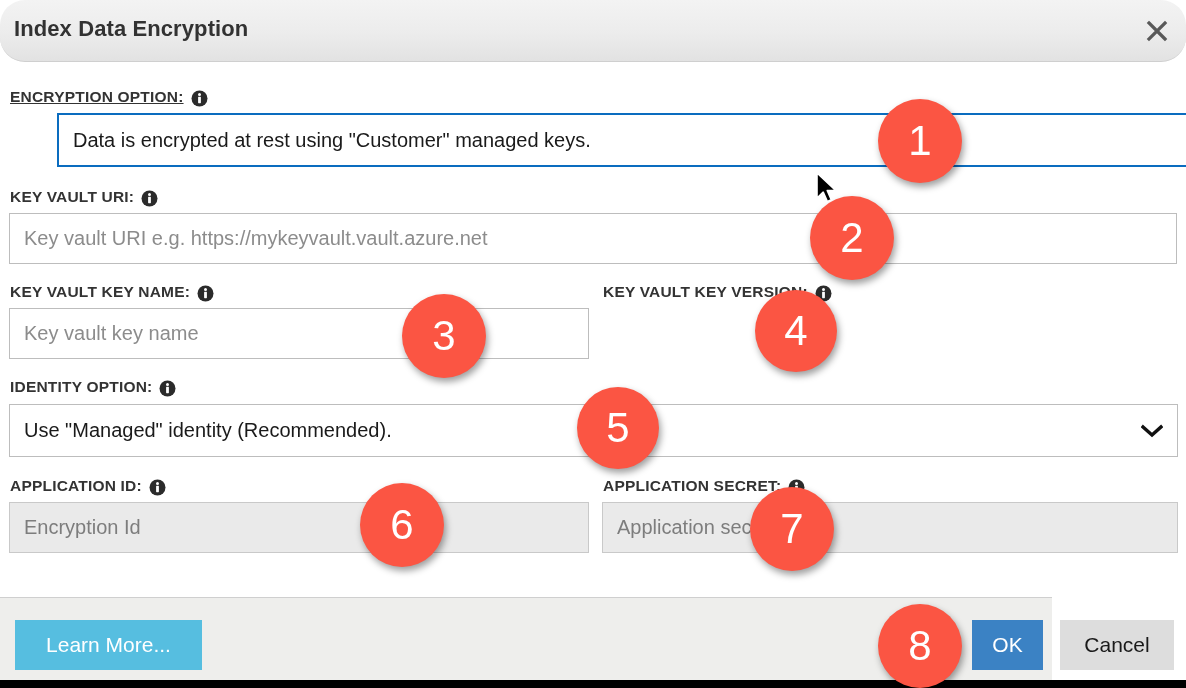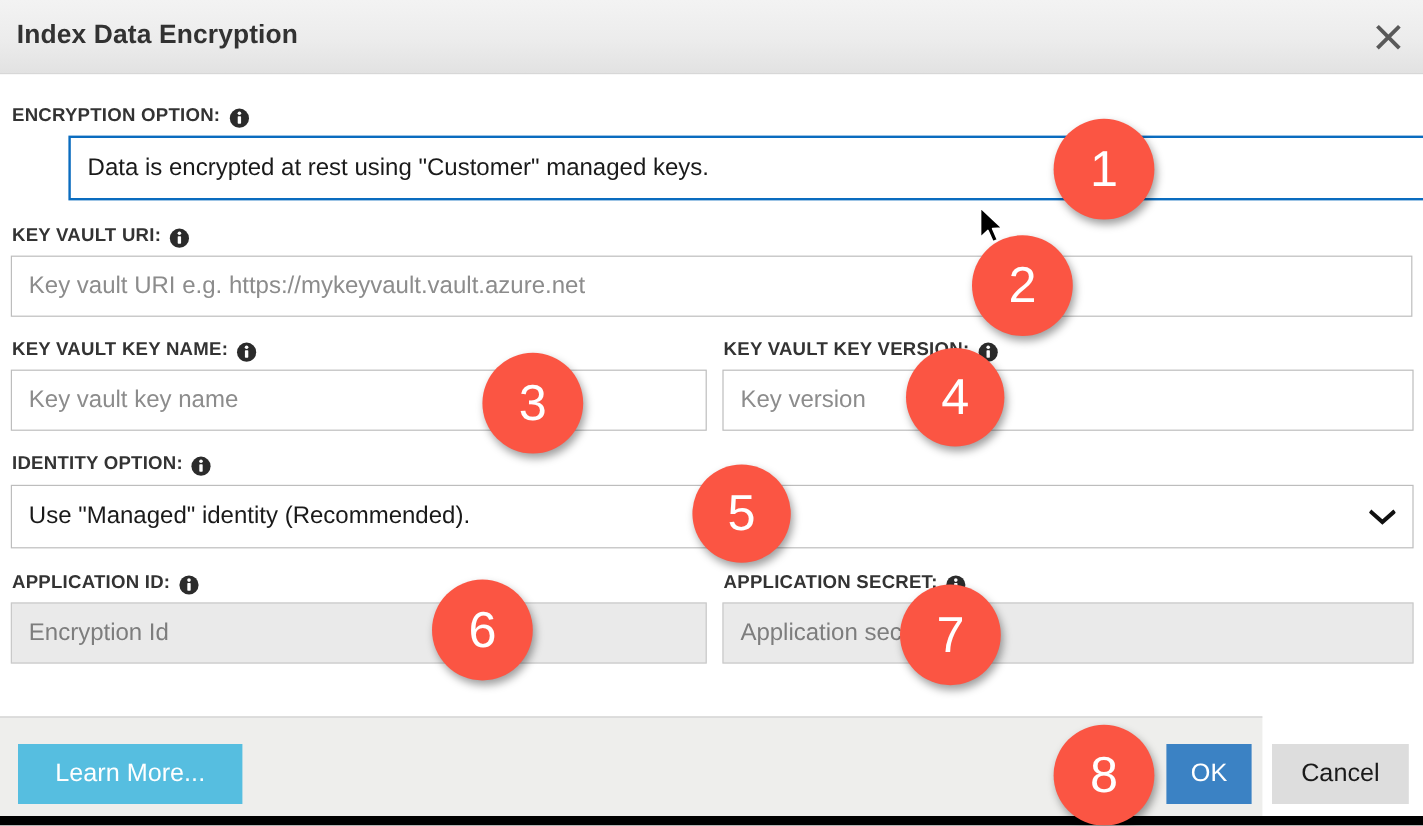--- a/index.html
+++ b/index.html
@@ -24,20 +24,21 @@
 
   
   .titlebar {
     position: absolute;
     left: 0; top: 0;
     width: 1186px;
     height: 62px;
     background: linear-gradient(to bottom, #f3f3f3 0%, #ececec 55%, #e2e2e2 100%);
     border-bottom: 1px solid #cfcfcf;
     box-sizing: border-box;
+    border-radius: 25px;
   }
   .titlebar-title {
     position: absolute;
     left: 14px;
     top: 16px;
     font-size: 22px;
     font-weight: bold;
     color: #323232;
     letter-spacing: 0.1px;
     white-space: nowrap;
@@ -209,21 +210,21 @@
     <div class="titlebar-title">Index Data Encryption</div>
     <div class="close-btn">
       <svg width="24" height="24" viewBox="0 0 24 24" aria-hidden="true">
         <path d="M4 4 L20 20 M20 4 L4 20" stroke="#595959" stroke-width="3.2" stroke-linecap="square"></path>
       </svg>
     </div>
   </div>
 
   <div class="body">
 
-    <div class="field-label" style="left:10px; top:26px;">
+    <div class="field-label" style="left:10px; top:26px;text-decoration:underline;">
       <span>ENCRYPTION OPTION:</span>
       <span class="info-icon">
         <svg width="17" height="17" viewBox="0 0 17 17" aria-hidden="true">
           <circle cx="8.5" cy="8.5" r="8" fill="#2b2b2b"></circle>
           <circle cx="8.5" cy="4.4" r="1.5" fill="#ffffff"></circle>
           <rect x="7.1" y="6.8" width="2.8" height="6.4" rx="0.6" fill="#ffffff"></rect>
         </svg>
       </span>
     </div>
     <div class="control select focused" style="left:25px; top:51px; width:1170px; height:54px;margin-left:32px;">
@@ -265,23 +266,20 @@
 
     <div class="field-label" style="left:603px; top:221px;">
       <span>KEY VAULT KEY VERSION:</span>
       <span class="info-icon">
         <svg width="17" height="17" viewBox="0 0 17 17" aria-hidden="true">
           <circle cx="8.5" cy="8.5" r="8" fill="#2b2b2b"></circle>
           <circle cx="8.5" cy="4.4" r="1.5" fill="#ffffff"></circle>
           <rect x="7.1" y="6.8" width="2.8" height="6.4" rx="0.6" fill="#ffffff"></rect>
         </svg>
       </span>
-    </div>
-    <div class="control placeholder" style="left:602px; top:246px; width:576px; height:51px;">
-      <span>Key version</span>
     </div>
 
     <div class="field-label" style="left:10px; top:316px;">
       <span>IDENTITY OPTION:</span>
       <span class="info-icon">
         <svg width="17" height="17" viewBox="0 0 17 17" aria-hidden="true">
           <circle cx="8.5" cy="8.5" r="8" fill="#2b2b2b"></circle>
           <circle cx="8.5" cy="4.4" r="1.5" fill="#ffffff"></circle>
           <rect x="7.1" y="6.8" width="2.8" height="6.4" rx="0.6" fill="#ffffff"></rect>
         </svg>

